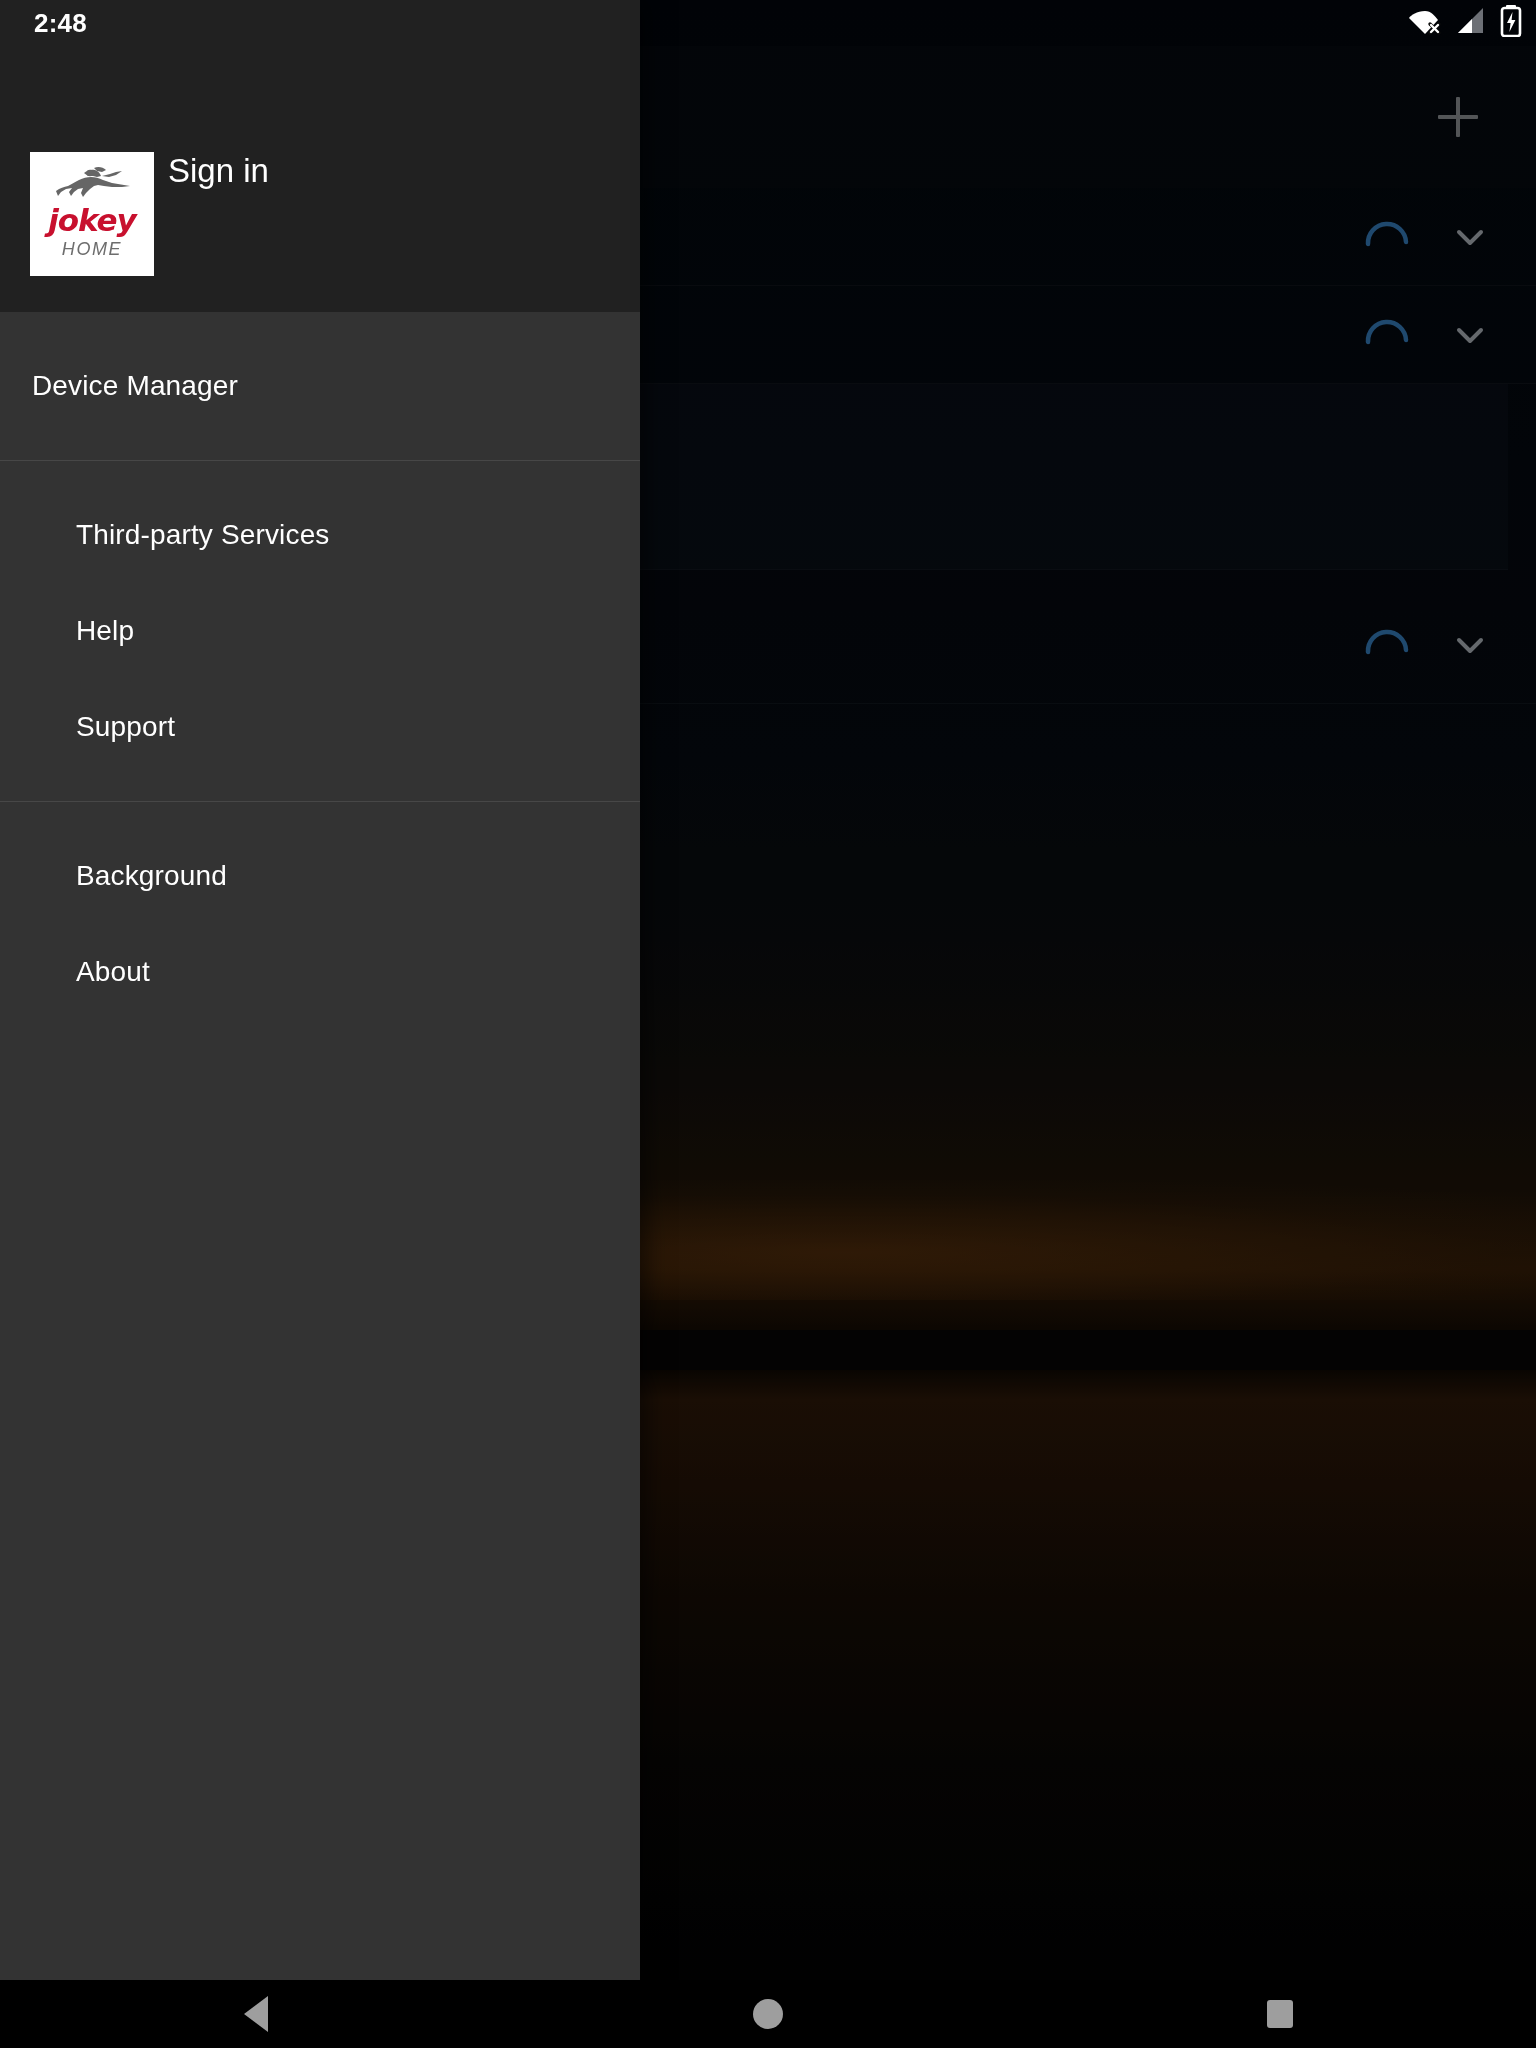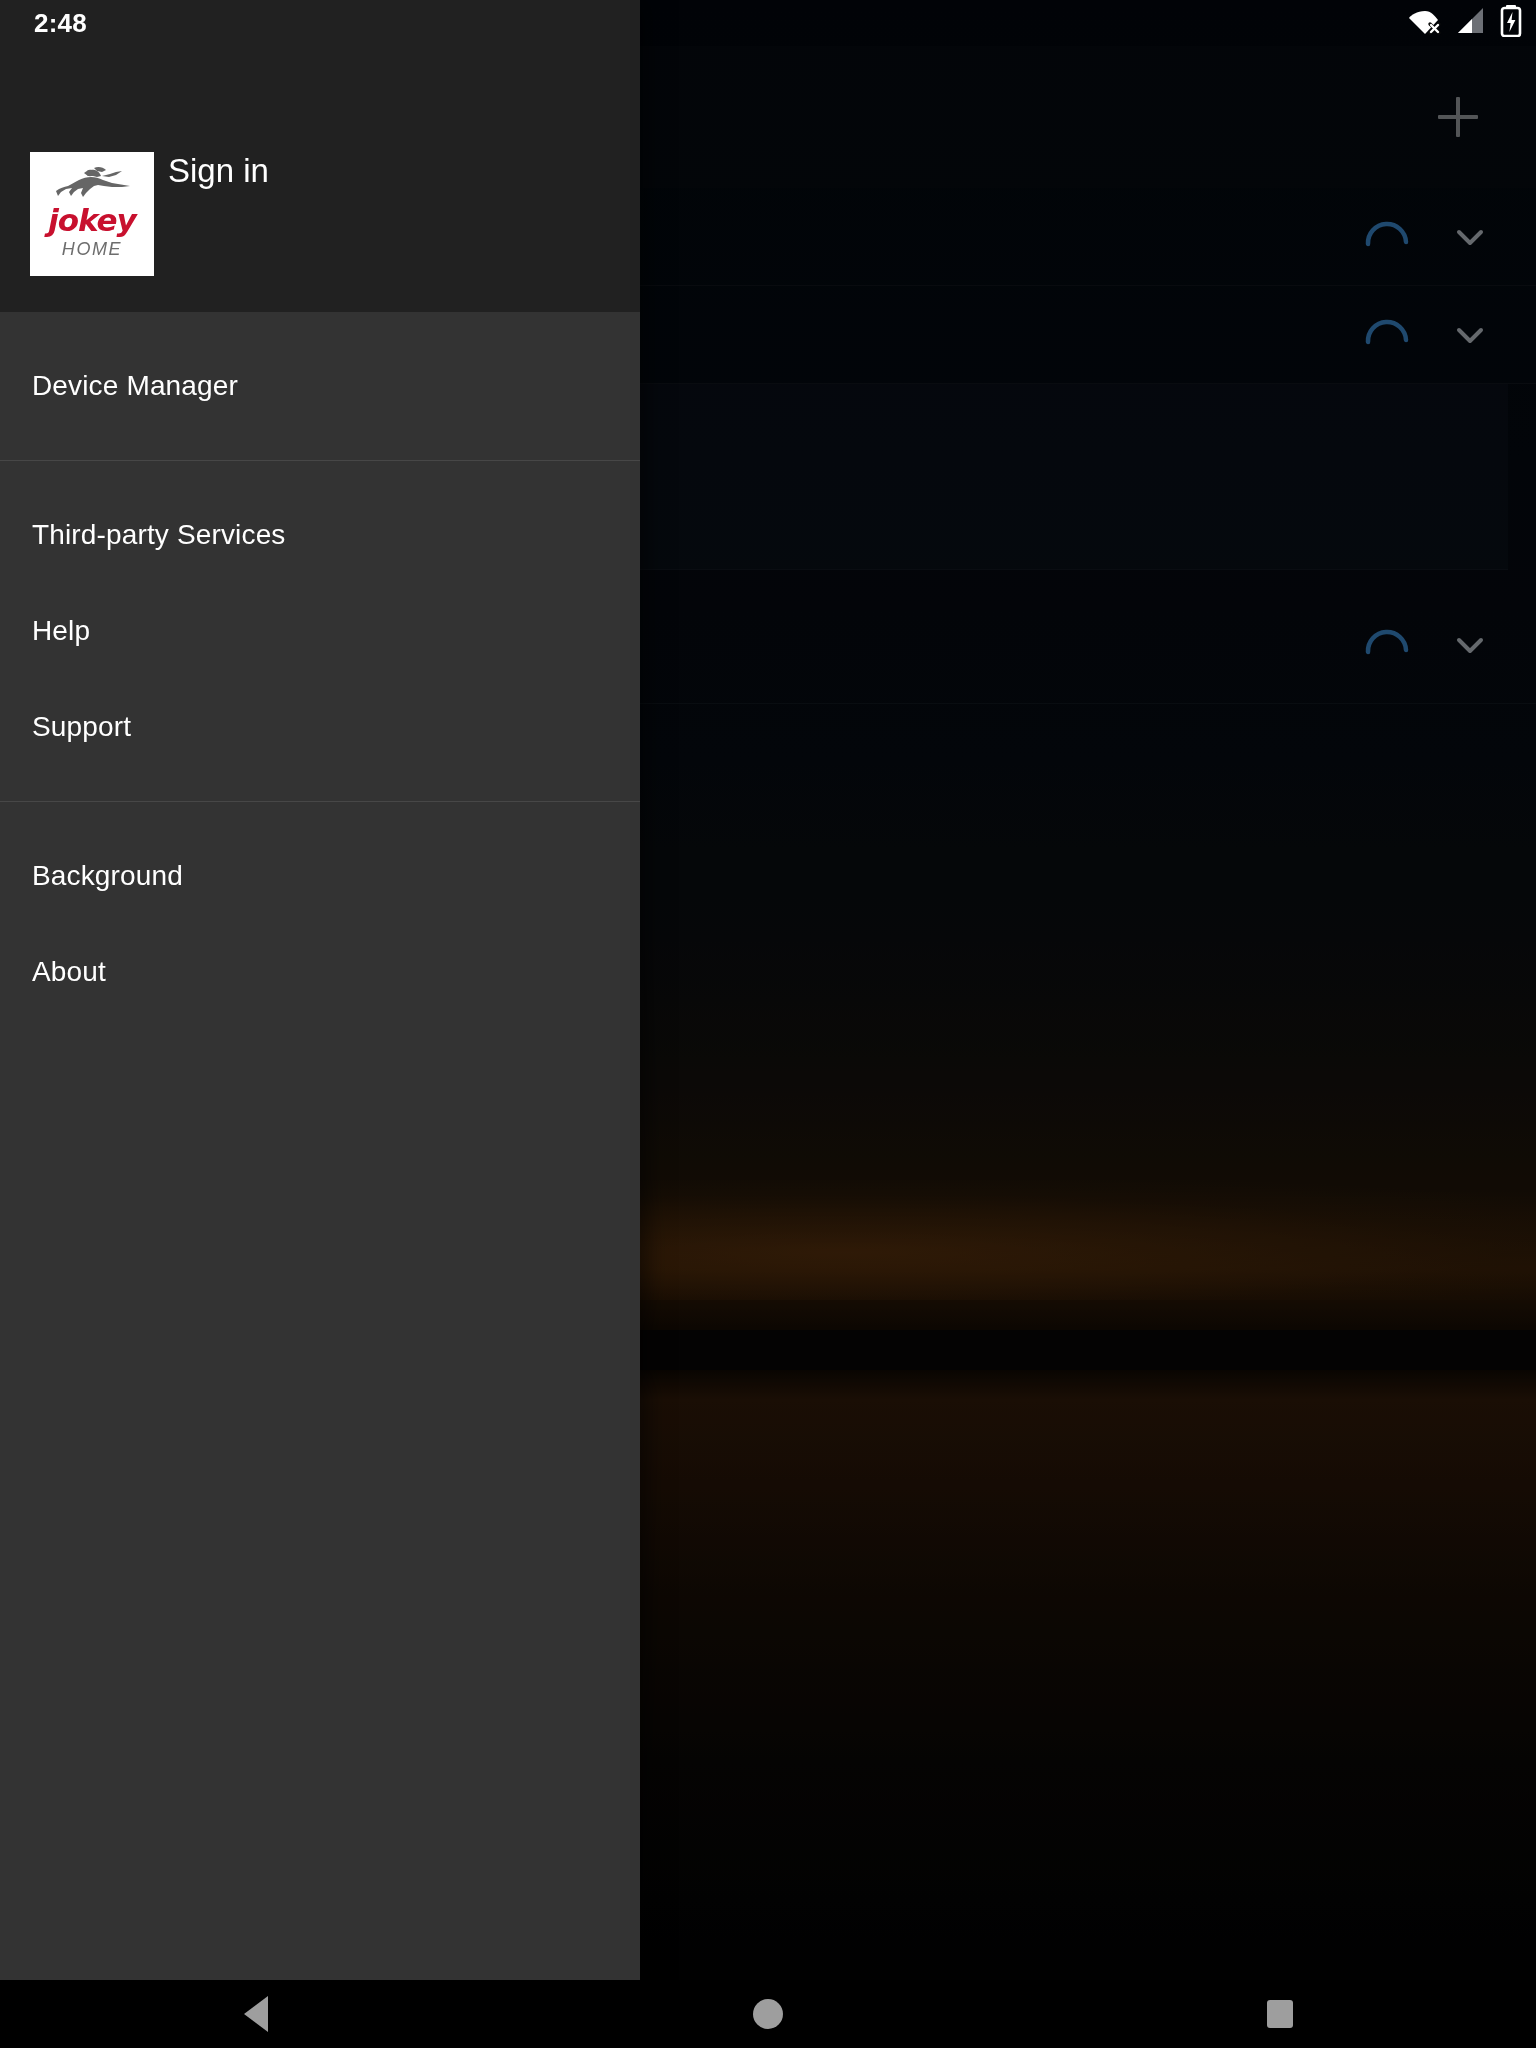--- a/index.html
+++ b/index.html
@@ -155,21 +155,21 @@
     font-style:italic; font-weight:400;
     font-size:18px; color:#6d6d6d;
     line-height:1; letter-spacing:1.6px; margin-top:4px;
   }
   #signin-label {
     color:#ffffff; font-size:33px; font-weight:400;
     margin-left:14px; white-space:nowrap;
   }
 
   .menu-group { padding:0; }
-  .menu-group + .menu-group { border-top:1px solid rgba(255,255,255,.10); }
+  .menu-group + .menu-group { border-top:1px solid rgba(255,255,255,.10);padding-left:44px; }
   .menu-item {
     height:96px;
     display:flex; align-items:center;
     padding-left:32px;
     color:#ffffff;
     font-size:28px;
     font-weight:500;
     letter-spacing:.15px;
     cursor:pointer;
   }

